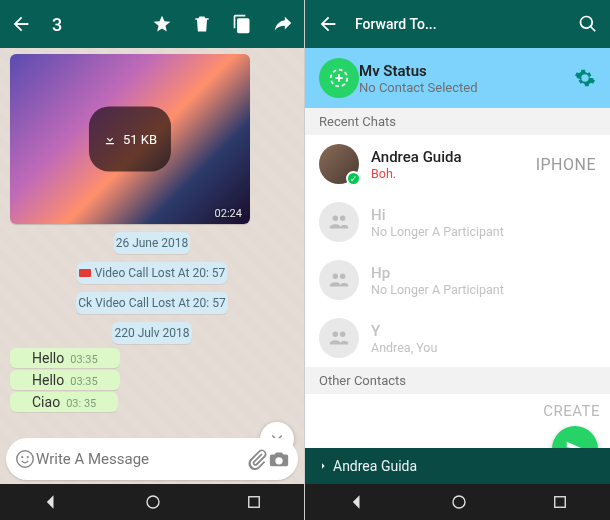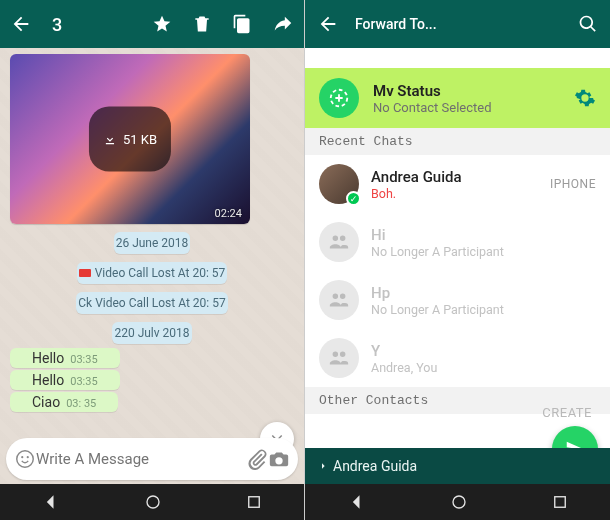--- a/index.html
+++ b/index.html
@@ -27,39 +27,39 @@
   .msg-sel::before { content:""; position:absolute; left:-6px; right:-250px; top:-2px; bottom:-2px; background:rgba(13,130,120,.22); border-radius:3px; z-index:-1; }
   .scroll-fab { position:absolute; right:10px; bottom:64px; width:34px; height:34px; border-radius:50%; background:#fff; box-shadow:0 1px 4px rgba(0,0,0,.25); display:flex; align-items:center; justify-content:center; color:#8a8a8a; }
   .composer { position:absolute; left:0; right:0; bottom:36px; display:flex; align-items:center; gap:6px; padding:4px 6px; }
   .composer-box { flex:1; background:#fff; border-radius:22px; height:42px; display:flex; align-items:center; padding:0 8px; box-shadow:0 1px 2px rgba(0,0,0,.15); }
   .composer-box input { flex:1; border:none; outline:none; font-size:15px; color:#555; background:transparent; }
   .ic { color:#8a8a8a; }
 
   
   .fwd-header { height:48px; background:#075E54; display:flex; align-items:center; padding:0 12px; gap:16px; color:#fff; }
   .fwd-header .title { font-size:14px; font-weight:500; flex:1; }
-  .status-row { display:flex; align-items:center; gap:14px; padding:10px 14px; background:#bef264;margin-top:20px; }
+  .status-row { display:flex; align-items:center; padding:10px 14px; background:#7dd3fc; }
   .status-circle { width:40px; height:40px; border-radius:50%; background:#25D366; display:flex; align-items:center; justify-content:center; color:#fff; }
   .status-txt .a { font-size:15px; font-weight:600; color:#222; }
   .status-txt .b { font-size:13px; color:#6f6f6f; }
   .gear { margin-left:auto; color:#00897B; }
-  .section-hdr { background:#f2f2f2; color:#6f6f6f; font-size:13px; padding:6px 14px;font-family:Liberation Mono, monospace; }
+  .section-hdr { background:#f2f2f2; color:#6f6f6f; font-size:13px; padding:6px 14px; }
   .chat-row { display:flex; align-items:center; gap:12px; padding:9px 14px; background:#fff; }
   .avatar, .avatar-ph { width:40px; height:40px; border-radius:50%; flex-shrink:0; }
   .avatar { background:linear-gradient(135deg,#8a6c58,#4a3a30); position:relative; }
   .avatar .check { position:absolute; right:-2px; bottom:-2px; width:15px; height:15px; border-radius:50%; background:#00c853; border:2px solid #fff; display:flex; align-items:center; justify-content:center; color:#fff; font-size:9px; }
   .avatar-ph { background:#e8e8e8; display:flex; align-items:center; justify-content:center; color:#bcbcbc; }
   .chat-row .txt { flex:1; min-width:0; }
   .chat-row .name { font-size:15px; color:#222; font-weight:500; }
   .chat-row .sub { font-size:12.5px; color:#ef4444; white-space:nowrap; overflow:hidden; text-overflow:ellipsis; }
-  .chat-row .right { font-size:12px; color:#9a9a9a; letter-spacing:.5px;margin-left:47px; }
+  .chat-row .right { font-size:16px; color:#9a9a9a; letter-spacing:.5px;margin-left:47px; }
   .faded .name, .faded .sub { color:#c2c2c2; }
   .selected-bar { position:absolute; left:0; right:0; bottom:36px; height:36px; background:#0a4a44; color:#eaf5f3; display:flex; align-items:center; padding:0 14px; font-size:14px; gap:6px; }
   .send-fab { position:absolute; right:12px; bottom:48px; width:46px; height:46px; border-radius:50%; background:#25D366; display:flex; align-items:center; justify-content:center; color:#fff; box-shadow:0 3px 6px rgba(0,0,0,.3); }
-  .create-hint { position:absolute; right:18px; bottom:100px; font-size:13px; color:#b9b9b9; letter-spacing:.5px; }
+  .create-hint { position:absolute; right:10px; bottom:100px; font-size:15px; color:#b9b9b9; letter-spacing:.5px; }
 
   
   .navbar { position:absolute; left:0; right:0; bottom:0; height:36px; background:#1e1e1e; display:flex; align-items:center; justify-content:space-around; color:#e4e4e4; }
 
   svg { display:block; }
 </style>
 </head>
 <body>
 
 <div class="pane pane-left">

